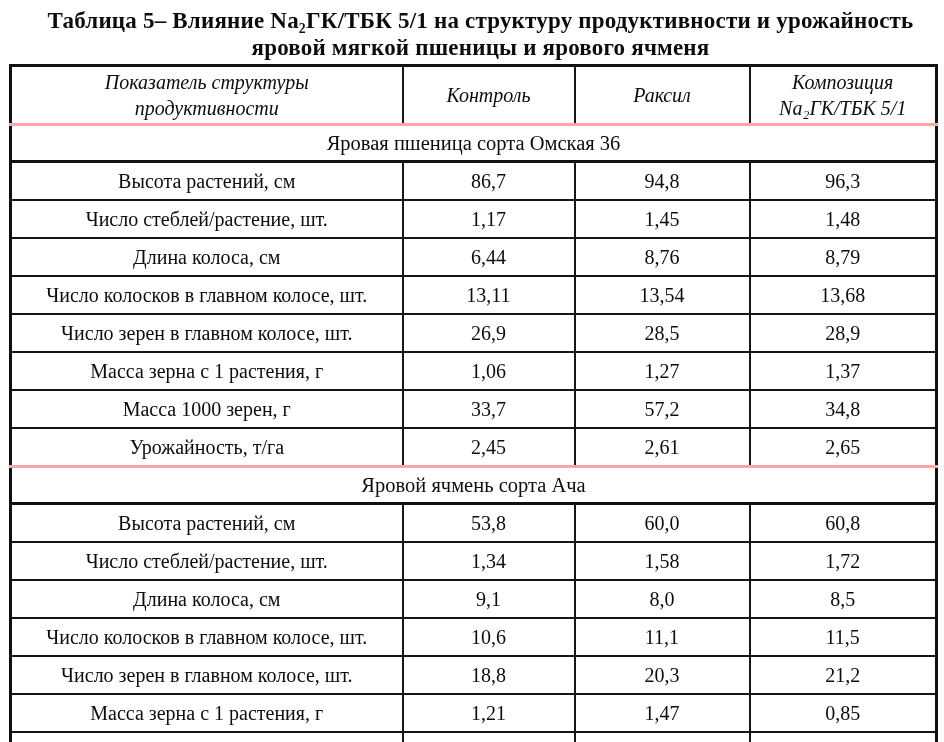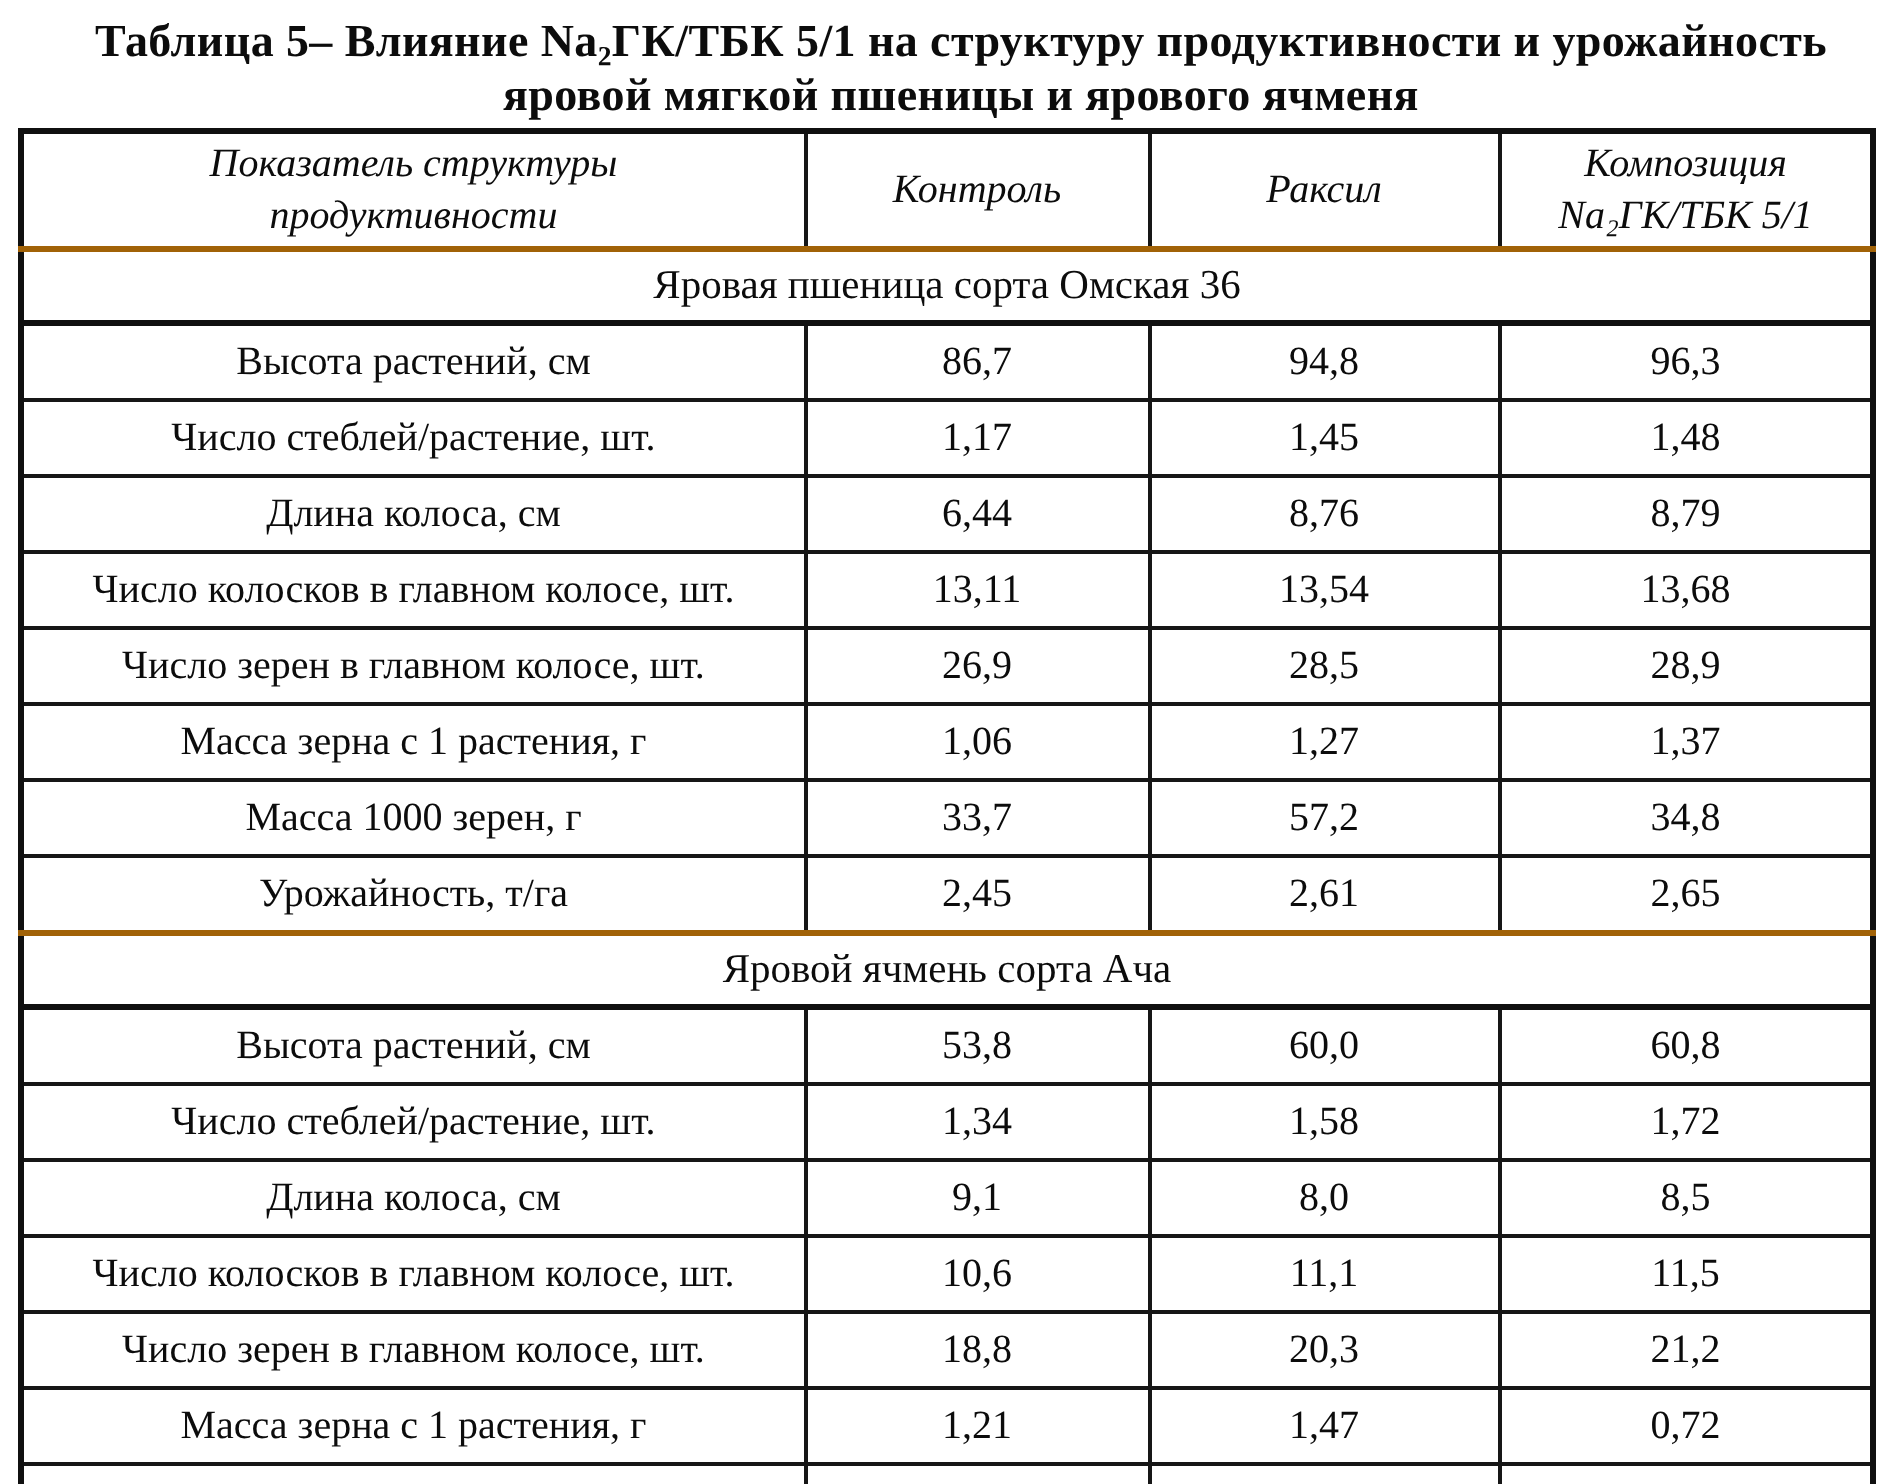--- a/index.html
+++ b/index.html
@@ -65,21 +65,21 @@
   .hdr-wrap-sm {
     display: inline-block;
     max-width: 160px;
     line-height: 1.3;
     text-align: center;
   }
   tr.section-row td {
     height: 30px;
     font-size: 20.5px;
     border-bottom: 3px solid #101010;
-    border-top: 3px solid #a16207;
+    border-top: 3px solid #fca5a5;
   }
   tbody td.data-cell, tbody td.label-cell {
     height: 32px;
   }
 </style>
 </head>
 <body>
 
 <div class="page">
 
@@ -189,21 +189,21 @@
         <tr>
           <td class="label-cell">Число зерен в главном колосе, шт.</td>
           <td class="data-cell">18,8</td>
           <td class="data-cell">20,3</td>
           <td class="data-cell">21,2</td>
         </tr>
         <tr>
           <td class="label-cell">Масса зерна с 1 растения, г</td>
           <td class="data-cell">1,21</td>
           <td class="data-cell">1,47</td>
-          <td class="data-cell">0,72</td>
+          <td class="data-cell">0,85</td>
         </tr>
         <tr>
           <td class="label-cell">Масса 1000 зерен, г</td>
           <td class="data-cell">46,6</td>
           <td class="data-cell">46,9</td>
           <td class="data-cell">48,1</td>
         </tr>
       </tbody>
   </table>
 

